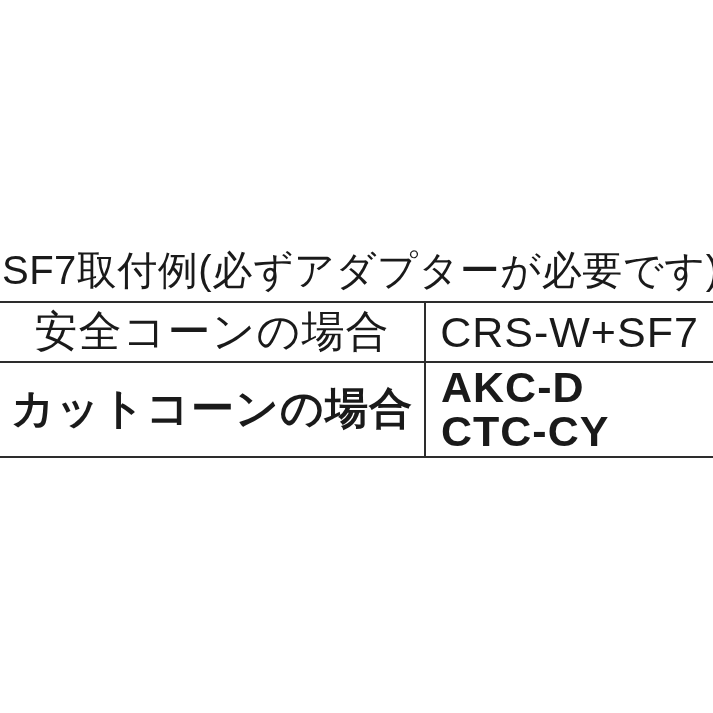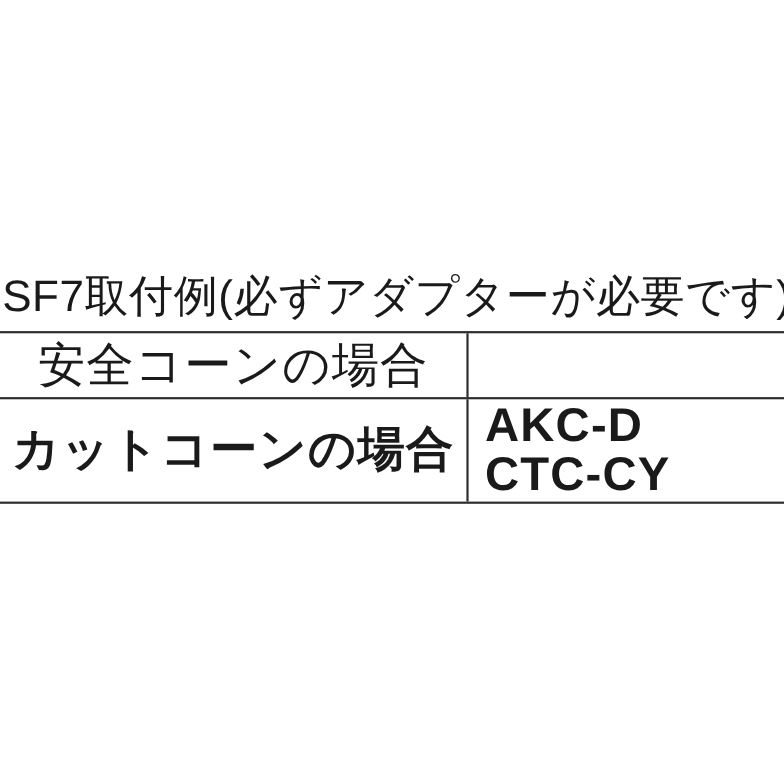--- a/index.html
+++ b/index.html
@@ -79,20 +79,21 @@
 <body>
 
 <div class="canvas">
 
   <div class="title">SF7取付例(必ずアダプターが必要です)</div>
 
   <div class="spec-table">
 
     <div class="t-row r1">
       <div class="cell label">安全コーンの場合</div>
+      <div class="cell value">CRS-W+SF7</div>
     </div>
 
     <div class="t-row r2">
       <div class="cell label">カットコーンの場合</div>
       <div class="cell value left-align">
         <div class="value-stack">
           <span>AKC-D</span>
           <span>CTC-CY</span>
         </div>
       </div>

